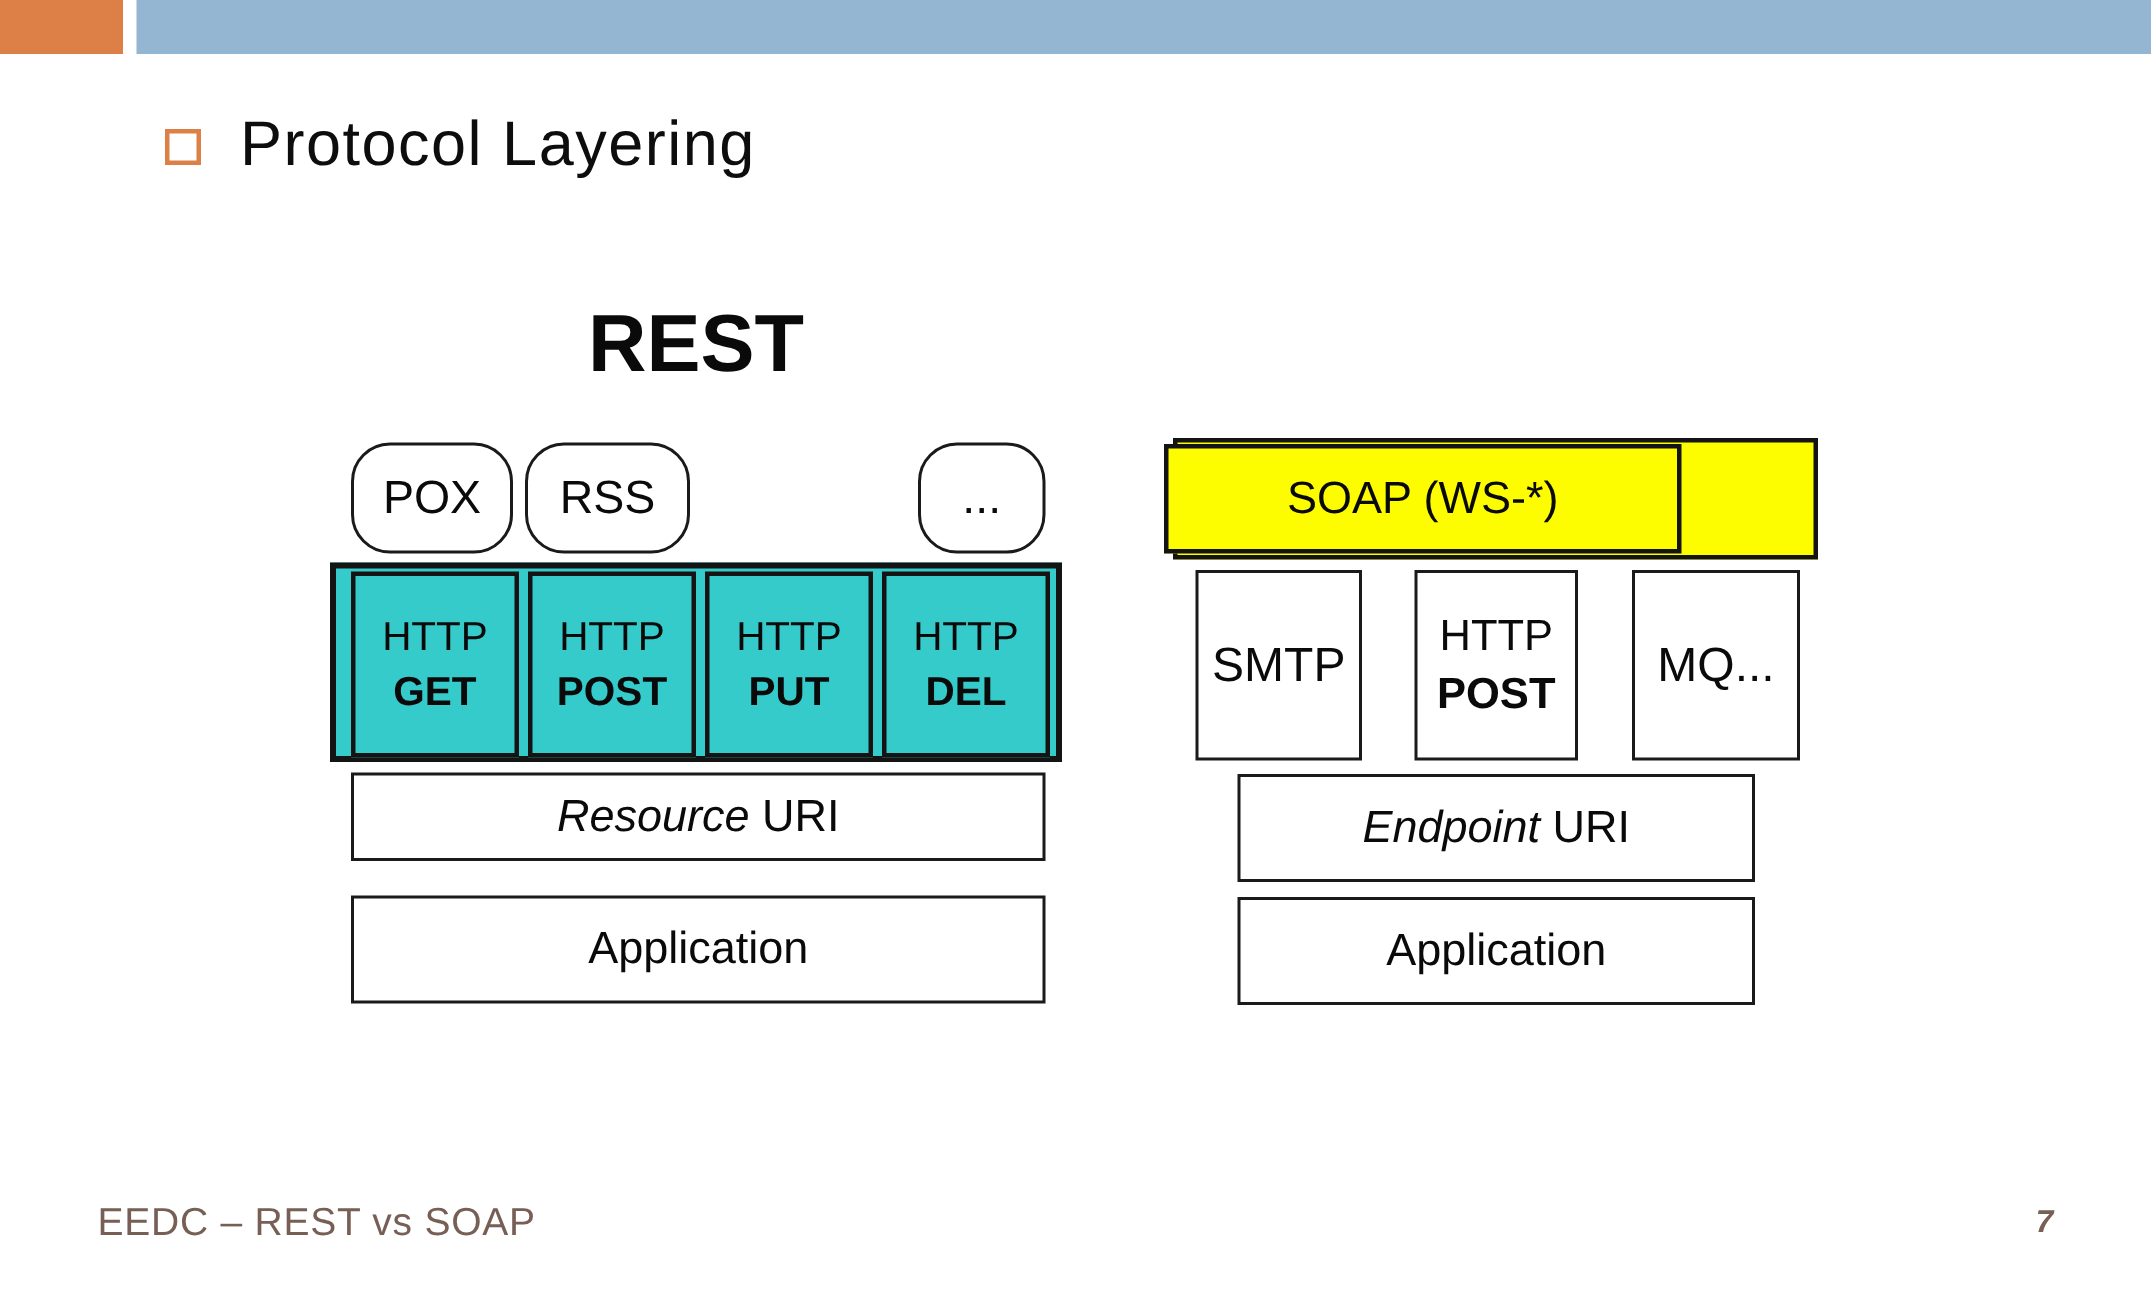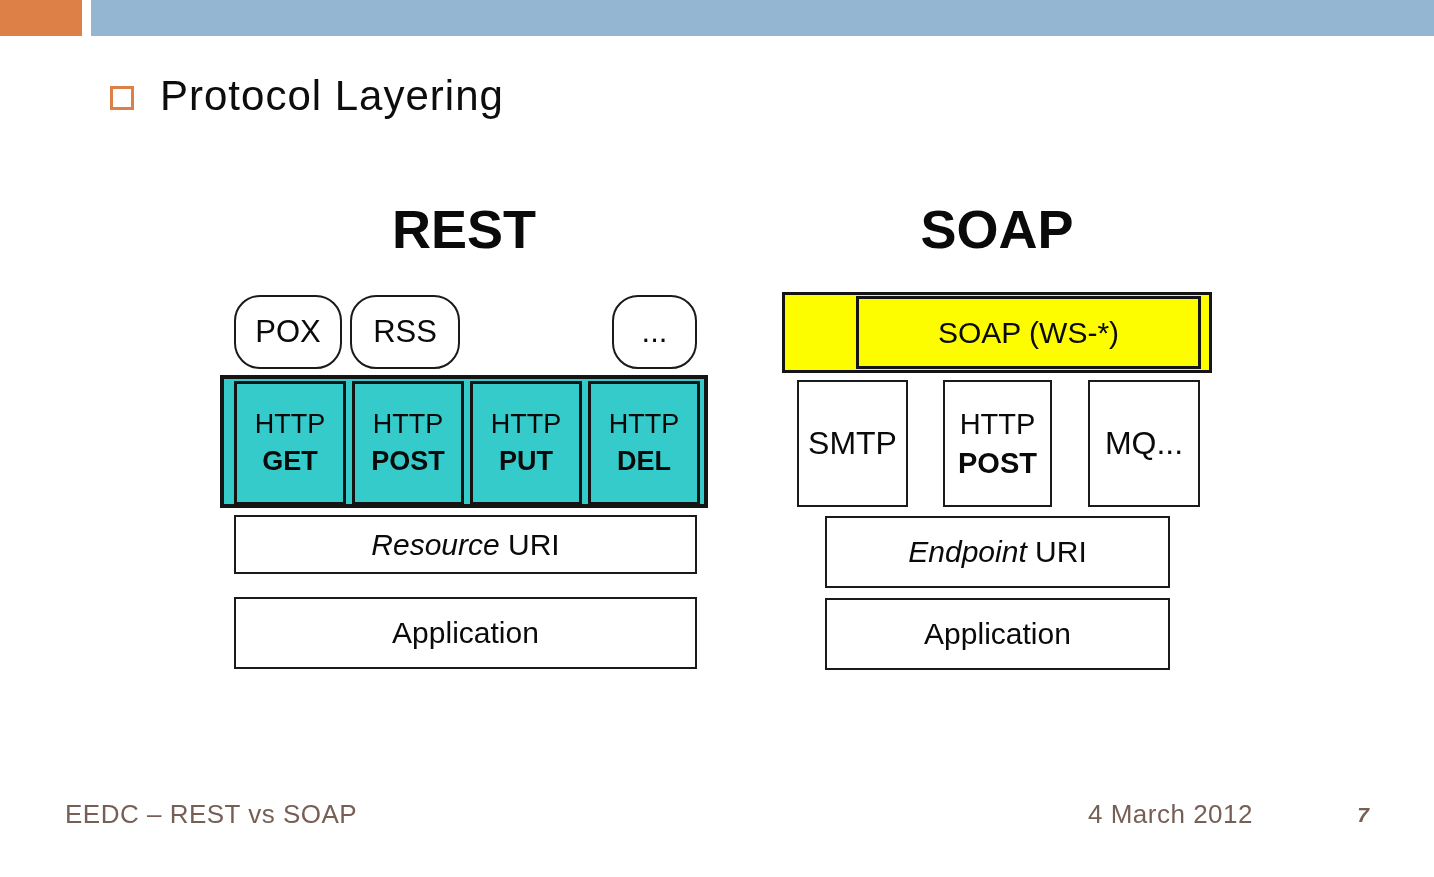--- a/index.html
+++ b/index.html
@@ -55,21 +55,21 @@
   }
   .m1{left:234px;}
   .m2{left:352px;}
   .m3{left:470px;}
   .m4{left:588px;}
   .verb{font-weight:bold;}
 
   
   .yellow-band{position:absolute;left:782px;top:292px;width:430px;height:81px;background:var(--yellow);border:3px solid var(--border-dark);}
   .yellow-inner{
-    position:absolute;left:856px;top:296px;width:345px;height:73px;
+    position:absolute;left:776px;top:296px;width:345px;height:73px;
     background:var(--yellow);border:3px solid var(--border-dark);
     display:flex;align-items:center;justify-content:center;
     font-size:30px;color:#0a0a0a;
   }
 
   
   .transport{top:380px;height:127px;}
   .t-smtp{left:797px;width:111px;font-size:32px;}
   .t-http{left:943px;width:109px;flex-direction:column;font-size:29px;line-height:39px;}
   .t-mq{left:1088px;width:112px;font-size:32px;}
@@ -93,21 +93,20 @@
 
   <div class="bar-orange"></div>
   <div class="bar-blue"></div>
 
   <div class="title-row">
     <div class="title-bullet"></div>
     <div class="title-text">Protocol Layering</div>
   </div>
 
   <div class="col-heading rest">REST</div>
-  <div class="col-heading soap">SOAP</div>
 
   <div class="wbox fmt fmt-pox">POX</div>
   <div class="wbox fmt fmt-rss">RSS</div>
   <div class="wbox fmt fmt-dots">...</div>
 
   <div class="teal-band"></div>
   <div class="method-box m1">
     <div>HTTP</div>
     <div class="verb">GET</div>
   </div>
@@ -138,16 +137,15 @@
     <div class="verb">POST</div>
   </div>
   <div class="wbox transport t-mq">MQ...</div>
 
   <div class="wbox uri-soap">
     <span><span class="it">Endpoint</span><span> URI</span></span>
   </div>
   <div class="wbox app-soap">Application</div>
 
   <div class="footer-left">EEDC – REST vs SOAP</div>
-  <div class="footer-date">4 March 2012</div>
   <div class="footer-page">7</div>
 
 </div>
 
 </body></html>

